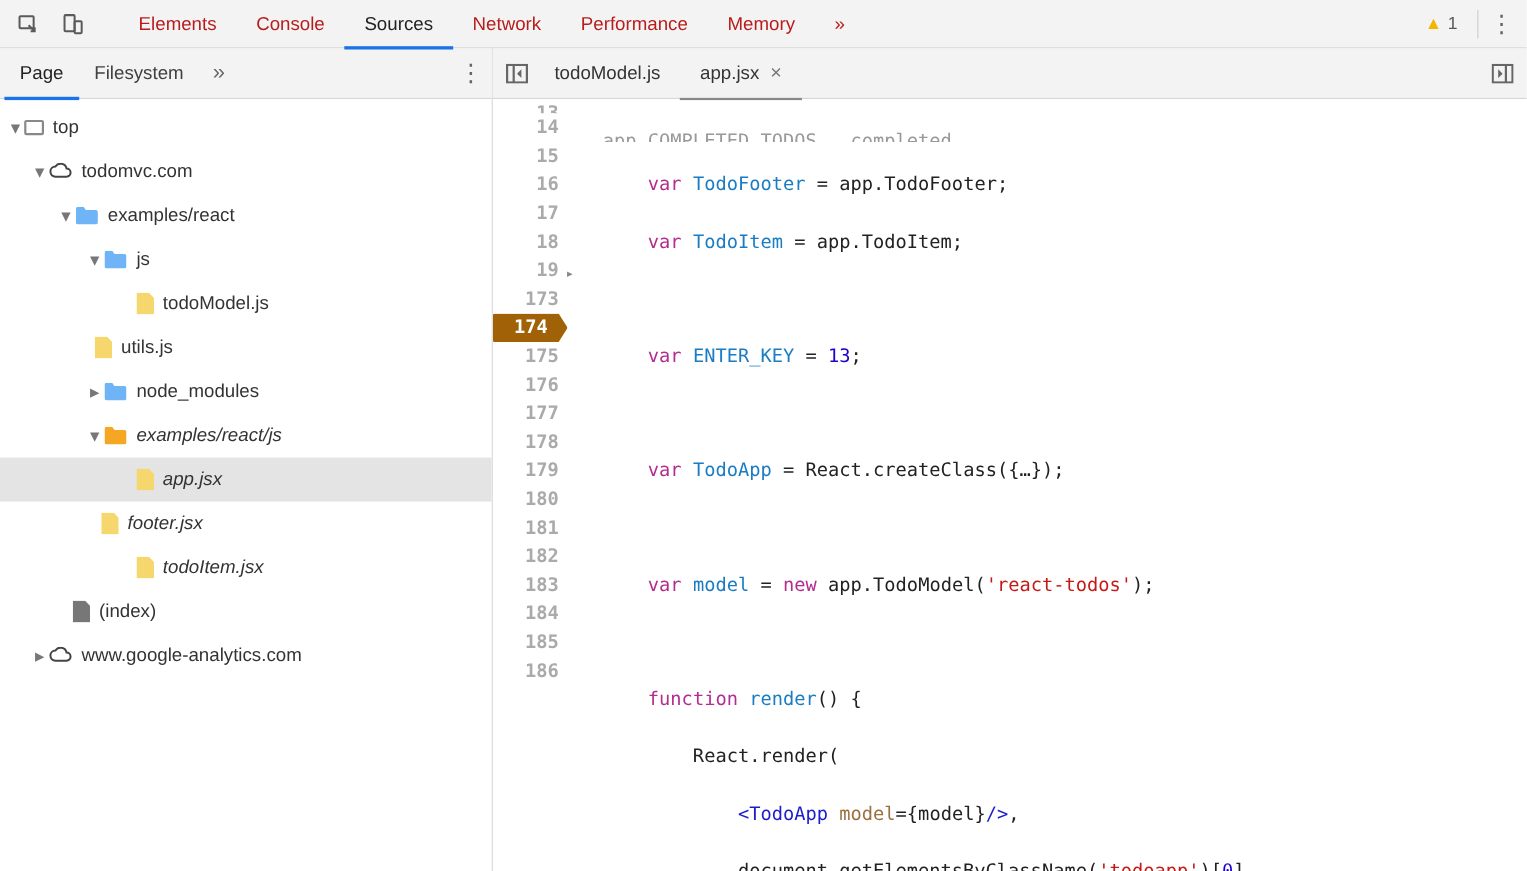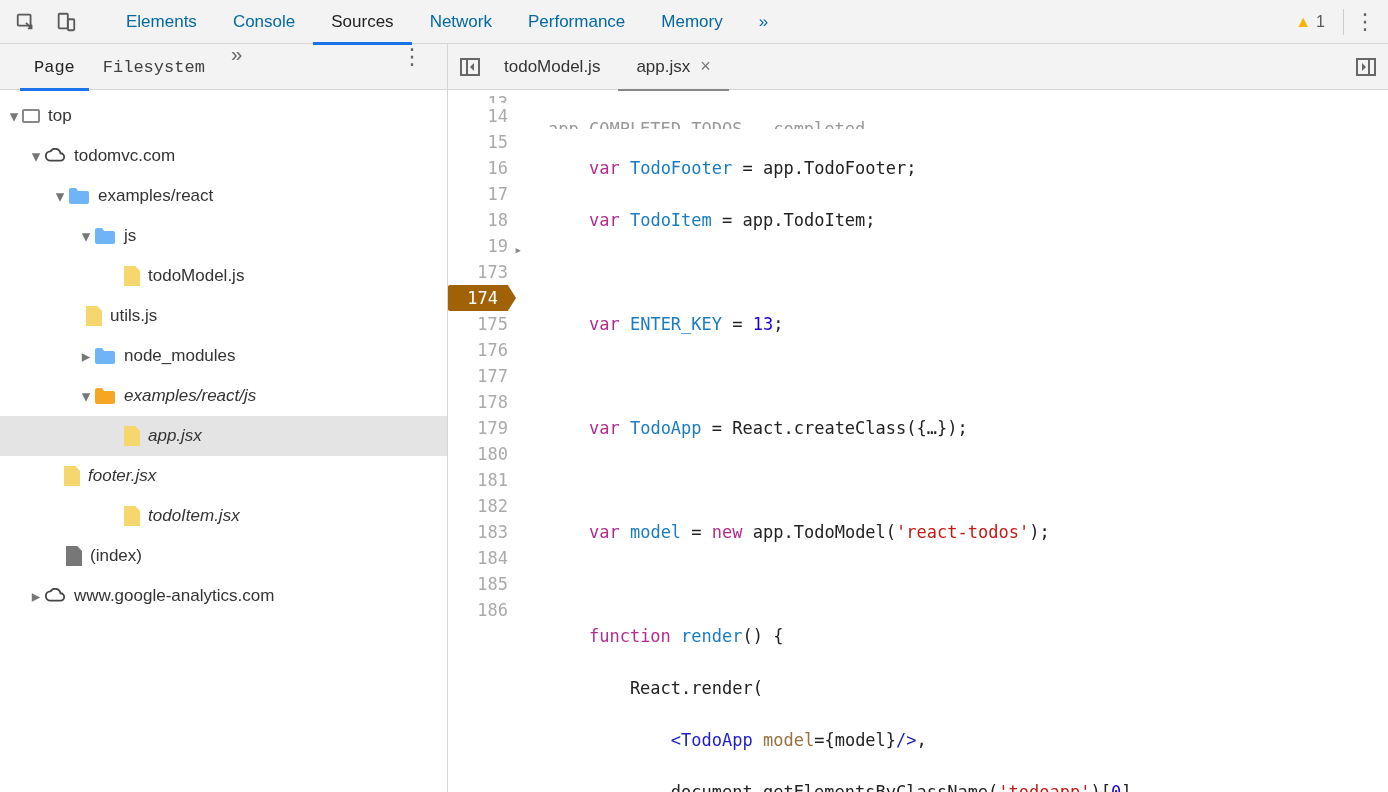--- a/index.html
+++ b/index.html
@@ -1,31 +1,31 @@
 <!DOCTYPE html>
 <html><head>
 <meta charset="utf-8">
 <style>
 * { box-sizing: border-box; margin: 0; padding: 0; }
 body { font-family: -apple-system, "Helvetica Neue", Arial, sans-serif; font-size: 14px; color: #333; background: #fff; width: 1388px; height: 792px; overflow: hidden; }
 .toolbar { height: 44px; border-bottom: 1px solid #d6d6d6; display: flex; align-items: center; padding: 0 8px; background: #f3f3f3; }
 .tool-icon { width: 36px; height: 36px; display: flex; align-items: center; justify-content: center; color: #5a5a5a; border-radius: 4px; margin-right: 4px; }
 .main-tabs { display: flex; align-items: stretch; height: 44px; margin-left: 20px; }
-.main-tab { padding: 0 18px; display: flex; align-items: center; color: #0369a1; font-size: 17px; cursor: default; position: relative; }
+.main-tab { padding: 0 18px; display: flex; align-items: center; color: #b91c1c; font-size: 17px; cursor: default; position: relative; }
 .main-tab.active { color: #222; }
 .main-tab.active::after { content: ""; position: absolute; left: 0; right: 0; bottom: -1px; height: 3px; background: #1a73e8; }
 .spacer { flex: 1; }
 .warning-badge { display: flex; align-items: center; gap: 5px; color: #5a5a5a; font-size: 16px; padding: 0 12px; }
 .warning-tri { color: #f5b400; }
 .kebab { width: 30px; color: #666; text-align: center; font-size: 22px; }
 .divider { width: 1px; height: 26px; background: #ccc; margin: 0 6px; }
 
 .body { display: flex; height: calc(792px - 44px); }
 .sidebar { width: 448px; border-right: 1px solid #d6d6d6; display: flex; flex-direction: column; }
-.sidebar-tabs { height: 46px; border-bottom: 1px solid #d6d6d6; background: #f3f3f3; display: flex; padding: 0 20px; font-family: Liberation Mono, monospace; }
+.sidebar-tabs { height: 46px; border-bottom: 1px solid #d6d6d6; background: #f3f3f3; display: flex; align-items: center; padding: 0 4px; }
 .sidebar-tab { padding: 0 14px; height: 46px; display: flex; align-items: center; font-size: 17px; color: #404040; white-space: nowrap; position: relative; }
 .sidebar-tab.active { color: #222; }
 .sidebar-tab.active::after { content: ""; position: absolute; left: 0; right: 0; bottom: -1px; height: 3px; background: #1a73e8; }
 .sidebar-more { width: 36px; text-align: center; color: #666; font-size: 20px; }
 .filetree { flex: 1; padding: 6px 0; overflow: auto; font-size: 17px; }
 .node { display: flex; align-items: center; height: 40px; white-space: nowrap; }
 .node.selected { background: #e4e4e4; }
 .twisty { width: 16px; text-align: center; color: #777; }
 .icon { width: 22px; height: 22px; margin-right: 8px; display: inline-flex; align-items: center; justify-content: center; }
 .icon.frame { border: 2px solid #888; border-radius: 2px; width: 18px; height: 14px; }
@@ -36,21 +36,21 @@
 .icon.file.grey { background: #777; }
 .italic { font-style: italic; }
 
 .editor-area { flex: 1; display: flex; flex-direction: column; }
 .editor-tabs { height: 46px; border-bottom: 1px solid #d6d6d6; background: #f3f3f3; display: flex; align-items: center; padding: 0 6px; }
 .pane-toggle { width: 32px; height: 32px; display: flex; align-items: center; justify-content: center; color: #666; }
 .file-tab { height: 46px; padding: 0 18px; display: flex; align-items: center; gap: 10px; font-size: 17px; color: #333; position: relative; }
 .file-tab.active::after { content: ""; position: absolute; left: 0; right: 0; bottom: -1px; height: 2px; background: #888; }
 .close-x { color: #777; font-size: 18px; }
 .editor { flex: 1; display: flex; font-family: "Menlo", "Consolas", monospace; font-size: 17px; line-height: 26px; overflow: hidden; }
-.gutter { width: 78px; text-align: right; padding-right: 18px; color: #aaa; background: #fff; position: relative; }
+.gutter { width: 78px; text-align: right; padding-right: 18px; color: #aaa; background: #fff; position: relative; font-weight: bold; }
 .gutter .ln { height: 26px; position: relative; }
 .gutter .ln.bp { background: #a16207; color: #fff; margin-right: -8px; padding-right: 18px; border-radius: 2px; clip-path: polygon(0 0, 88% 0, 100% 50%, 88% 100%, 0 100%); }
 .fold-marker { position: absolute; right: -14px; top: 4px; color: #888; font-size: 13px; }
 .code { flex: 1; padding-left: 22px; white-space: pre; color: #222; }
 .code .row { height: 26px; }
 .var { color: #b32c8f; }
 .def { color: #1a7cc2; }
 .str { color: #c41a16; }
 .num { color: #1c00cf; }
 .jsx { color: #1d1dcb; }
@@ -155,21 +155,21 @@
             <svg width="20" height="16" viewBox="0 0 20 16">
               <path d="M0 2a2 2 0 012-2h5l2 3h9a2 2 0 012 2v9a2 2 0 01-2 2H2a2 2 0 01-2-2V2z"></path>
             </svg>
           </span>
         <span class="italic">examples/react/js</span>
       </div>
       <div class="node selected" style="padding-left:124px">
         <span class="icon file"></span>
         <span class="italic">app.jsx</span>
       </div>
-      <div class="node" style="padding-left:64px">
+      <div class="node" style="padding-left:92px">
         <span class="icon file"></span>
         <span class="italic">footer.jsx</span>
       </div>
       <div class="node" style="padding-left:124px">
         <span class="icon file"></span>
         <span class="italic">todoItem.jsx</span>
       </div>
       <div class="node" style="padding-left:66px">
         <span class="icon file grey"></span>
         <span>(index)</span>

